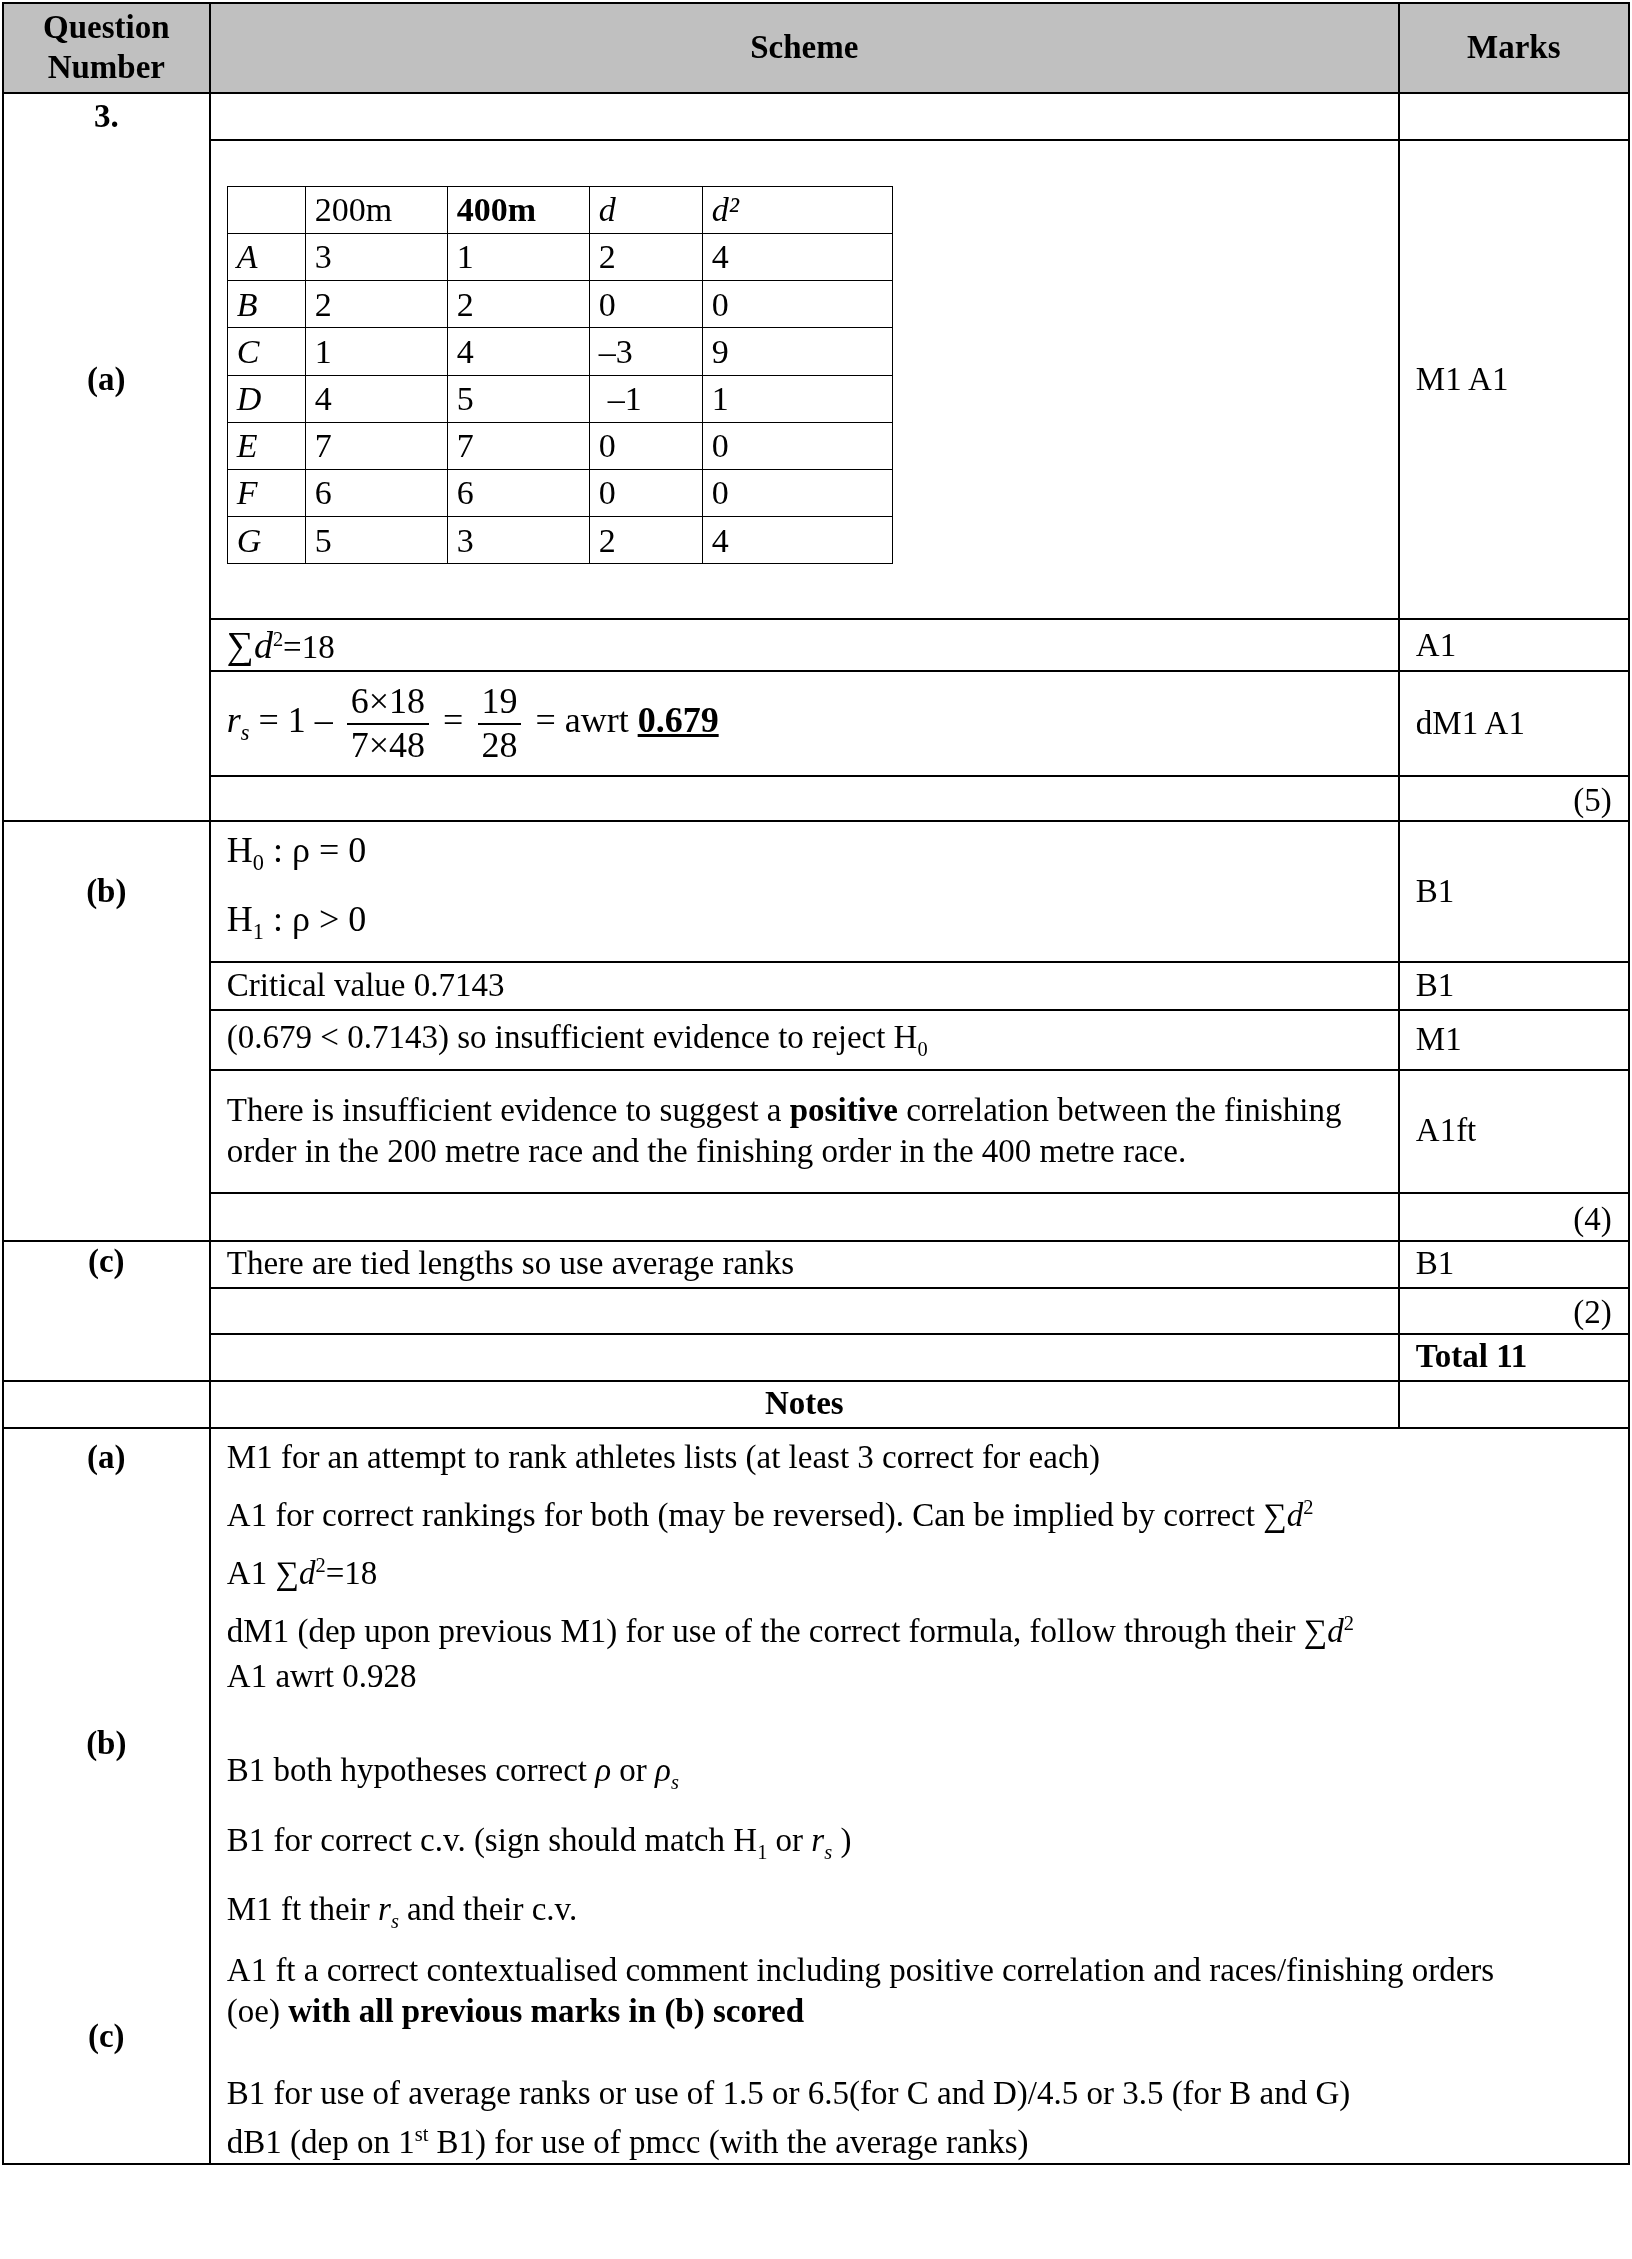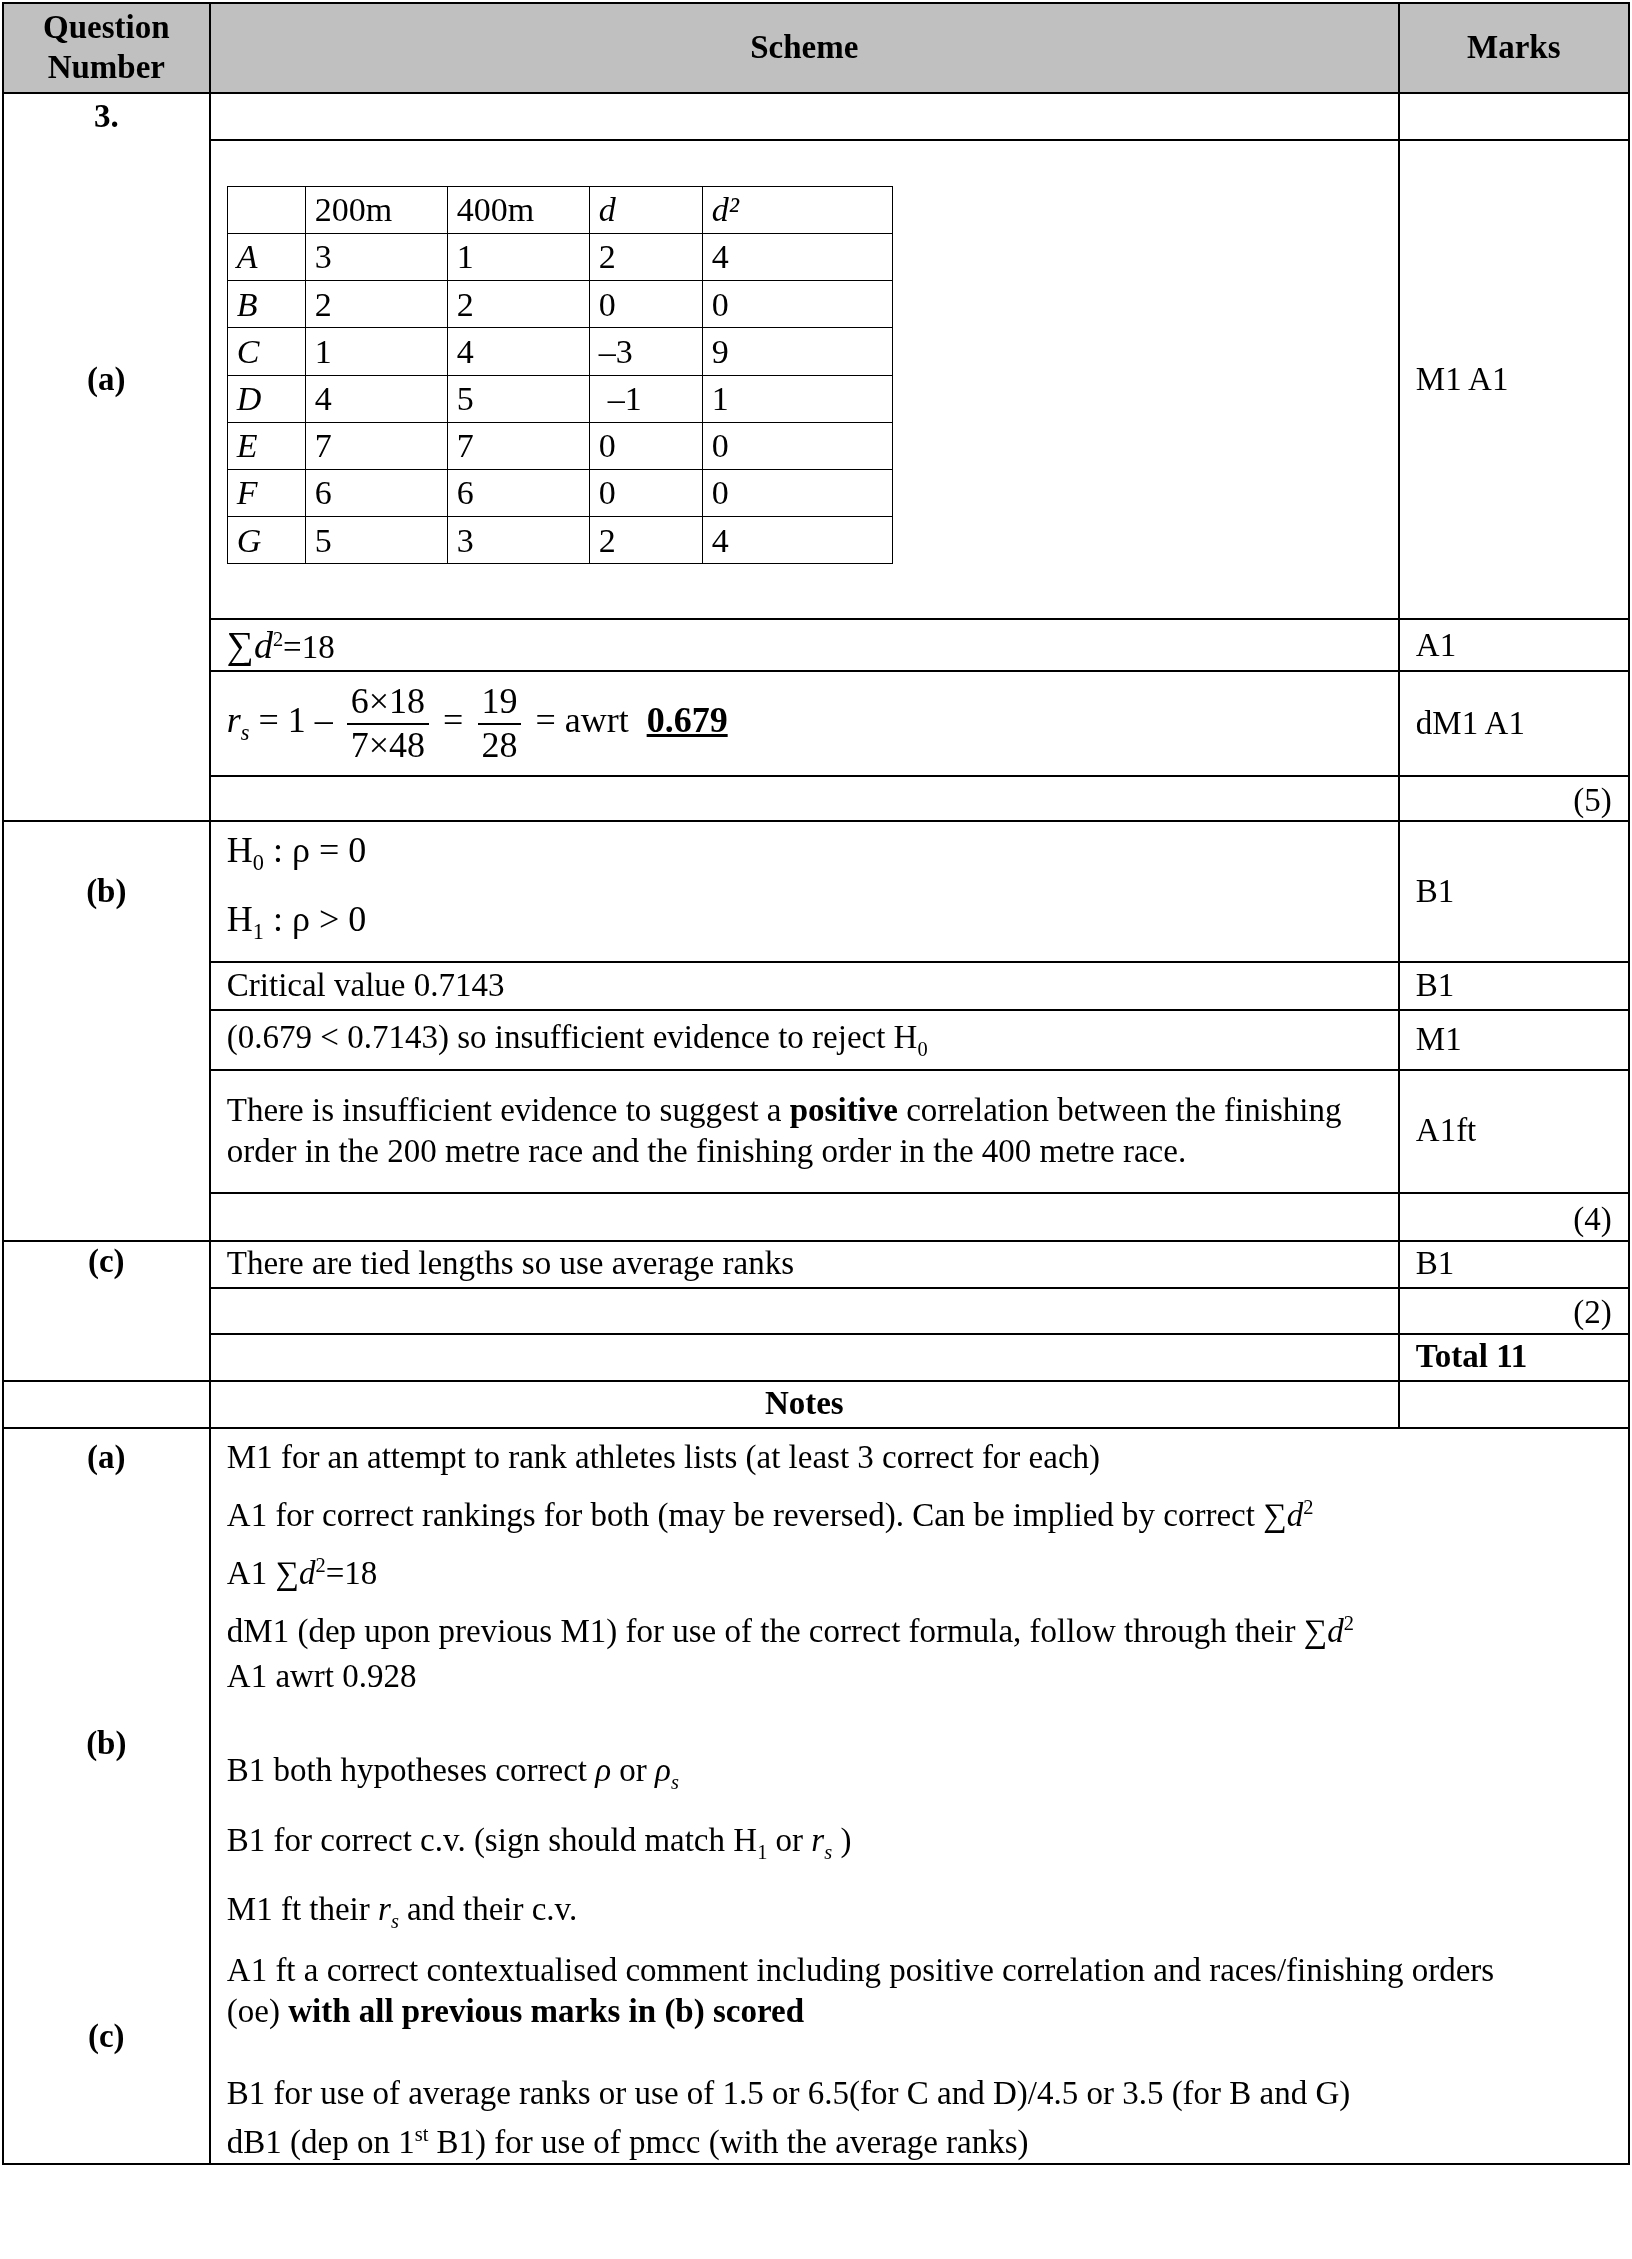--- a/index.html
+++ b/index.html
@@ -14,26 +14,26 @@
   .qn { text-align: center; font-weight: bold; vertical-align: top !important; }
   .qcol { border-top: none !important; border-bottom: none !important; }
   .mk { text-align: left; padding-left: 16px; }
   .sub-total { text-align: right !important; }
   .bold { font-weight: bold; }
   i, .it { font-style: italic; }
   sub, sup { font-size: 62%; }
   .inner { border-collapse: collapse; margin: 45px 0 54px 0; }
   .inner td { border: 1.8px solid #000; font-size: 34px; padding: 3.6px 9px; height: 39px; line-height: 1.1; }
   .inner td.lbl { width: 59px; font-style: italic; }
-  .inner td.w1 { width: 123px; } .inner td.w2 { width: 123px; } .inner td.w3 { width: 94px; } .inner td.w4 { width: 171px; }
+  .inner td.w1 { width: 123px; } .inner td.w2 { width: 123px; font-weight: bold; } .inner td.w3 { width: 94px; } .inner td.w4 { width: 171px; }
   .frac { display: inline-flex; flex-direction: column; align-items: center; vertical-align: middle; margin: 0 5.4px; }
   .frac .num { border-bottom: 2.7px solid #000; padding: 0 3.6px; line-height: 1.15; }
   .frac .den { padding: 0 3.6px; line-height: 1.15; }
   .sqrt { display: inline-block; border-top: 2.7px solid #000; padding-left: 1.8px; }
-  .u { text-decoration: underline; text-decoration-thickness: 2.7px; font-weight: bold; margin-left: 9px; }
+  .u { text-decoration: underline; text-decoration-thickness: 2.7px; font-weight: bold; }
   .notes-body { vertical-align: top !important; padding-top: 3.6px !important; }
   .note-line { font-size: 33px; line-height: 50px; }
 </style>
 </head>
 <body>
 
 <table class="grid">
   <colgroup>
       <col class="c1">
       <col class="c2">

